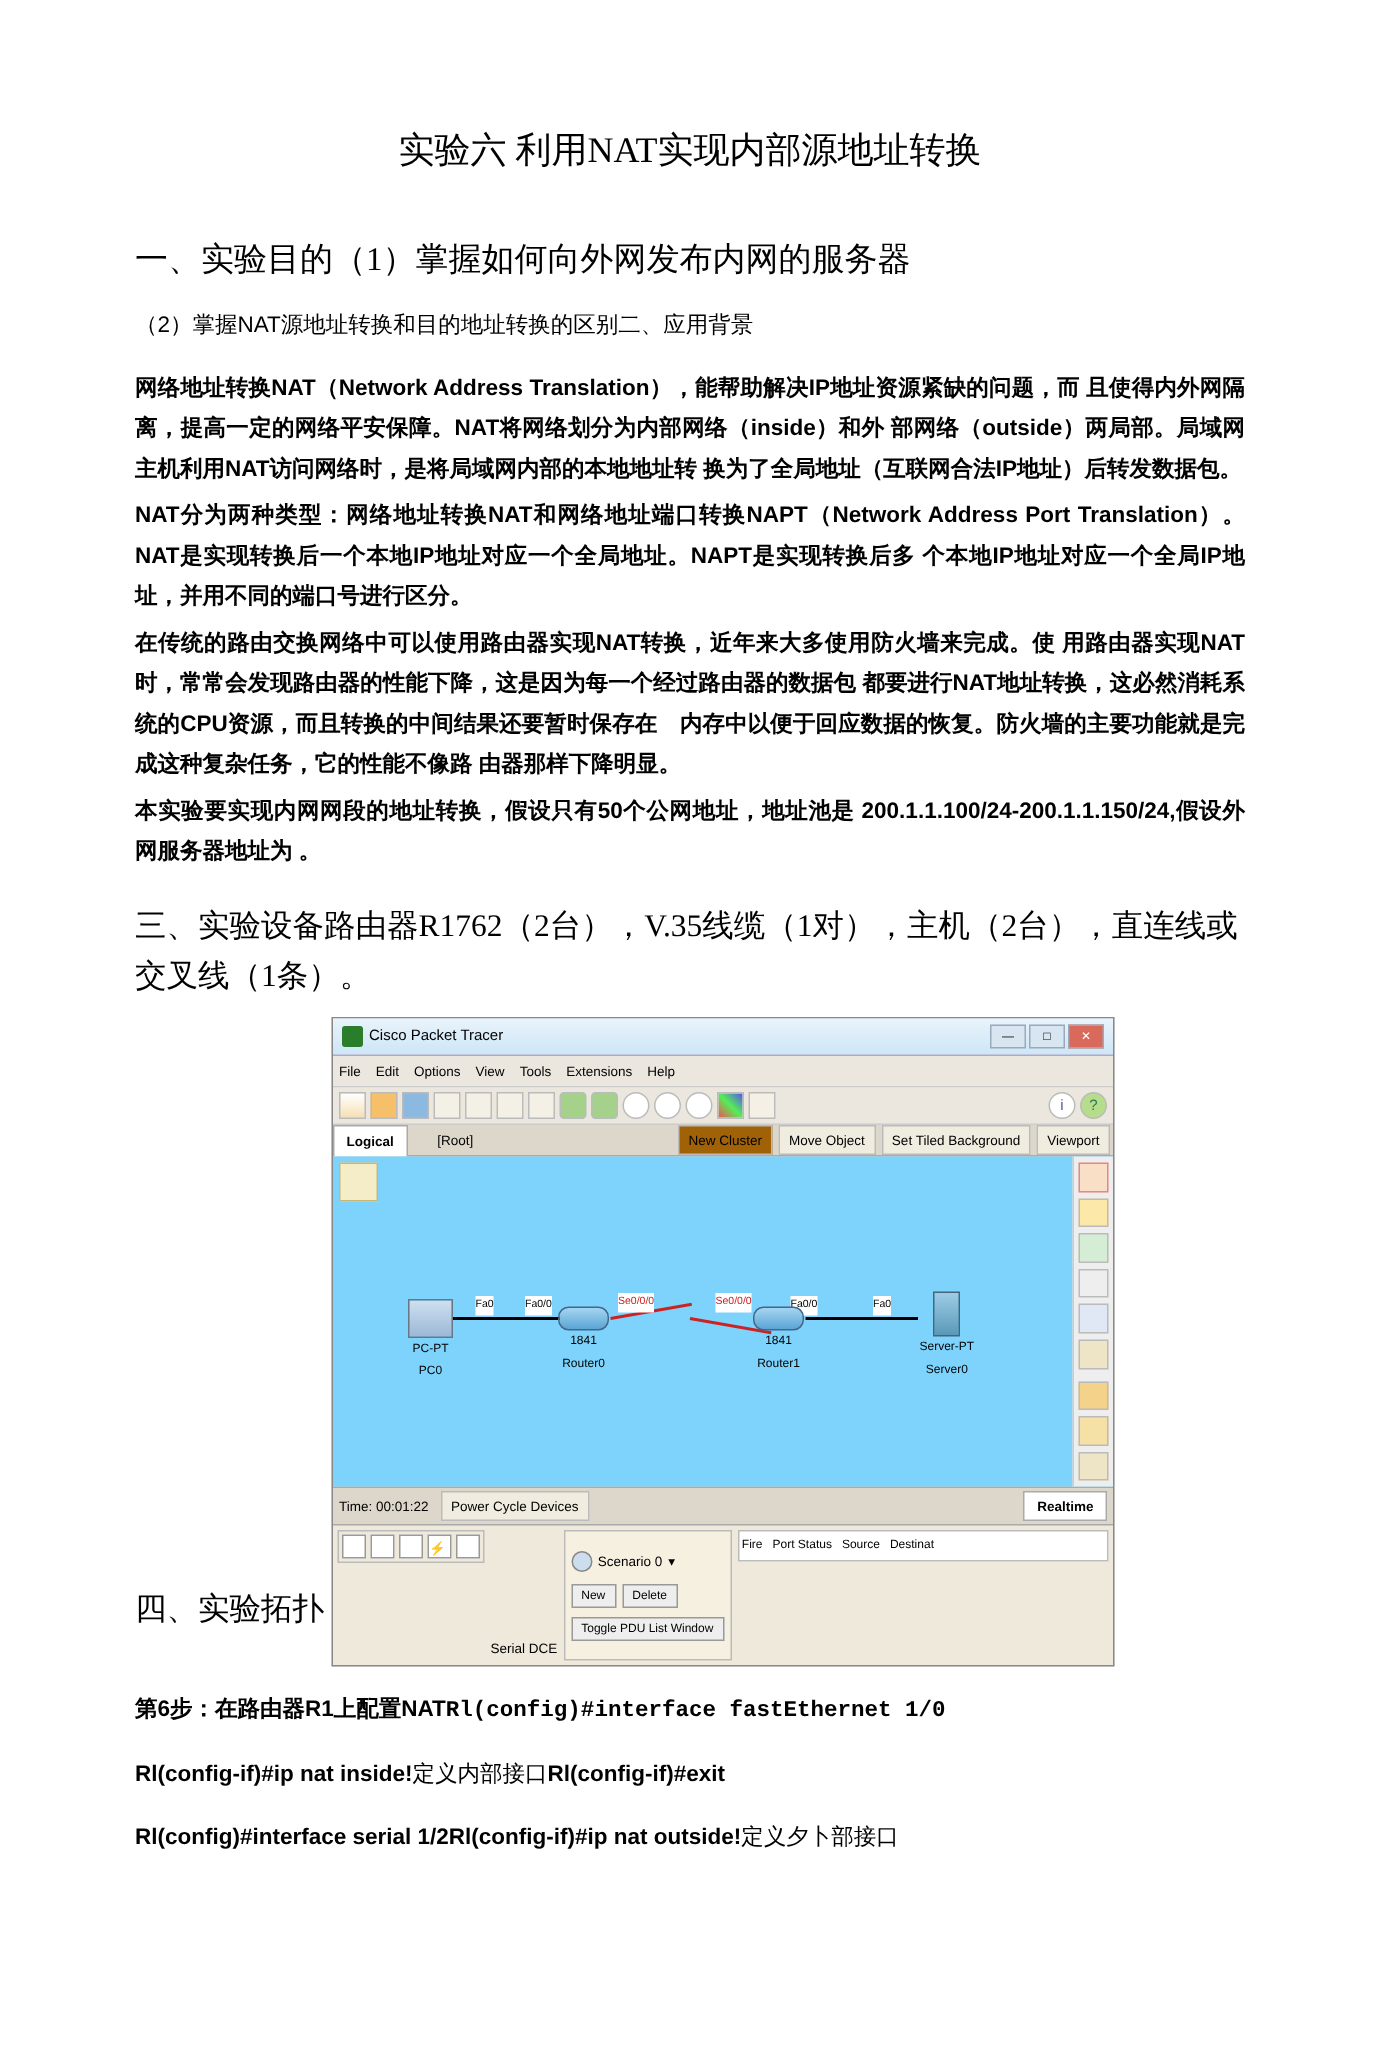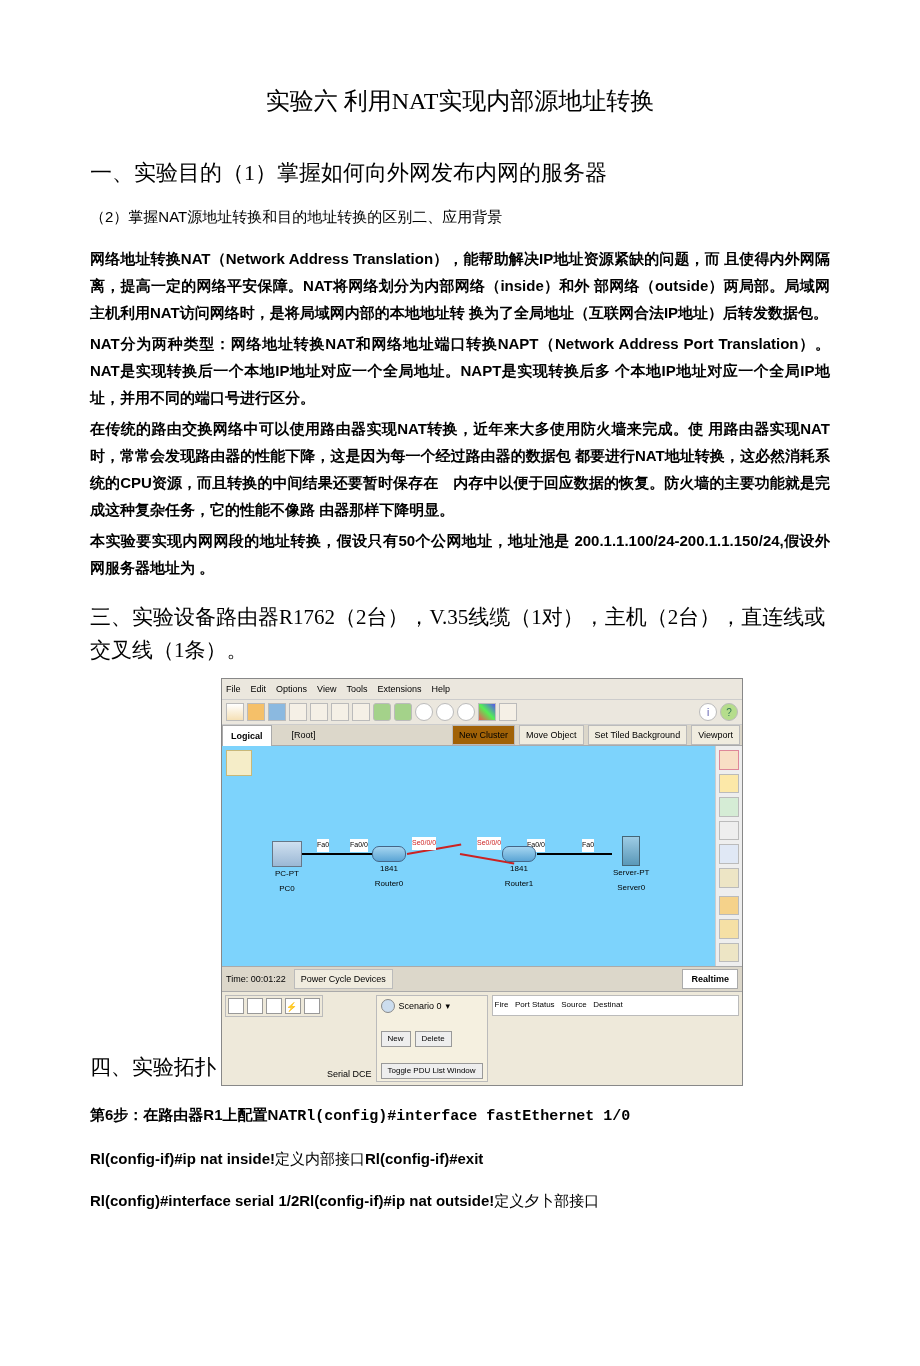--- a/index.html
+++ b/index.html
@@ -46,20 +46,21 @@
   .fig-row {
     display: flex;
     align-items: flex-end;
     margin: 10px 0;
   }
   .fig-label {
     font-size: 21px;
     font-family: "SimSun", serif;
     white-space: nowrap;
     margin-right: 5px;
+    margin-bottom: 20px;
   }
   .screenshot {
     width: 520px;
     border: 1px solid #888;
     font-size: 10px;
     font-family: Arial, sans-serif;
     background: #e8e8e8;
   }
   .ss-titlebar {
     background: linear-gradient(#e9f3fb, #cde6f7);
@@ -269,24 +270,24 @@
     padding: 2px;
     display: flex;
     gap: 3px;
     align-items: center;
   }
   .cp { width:14px;height:14px;border:1px solid #999;background:#fff; }
   .cp.l { color:#c22; }
   .scen-box {
     border: 1px solid #bbb;
     background: #f5f0e0;
-    padding: 2px 4px;
+    padding: 12px 4px;
     display: flex;
     flex-direction: column;
-    gap: 16px;
+    gap: 6px;
     justify-content: space-between;
   }
   .scen-row { display:flex; gap:4px; align-items:center; }
   .scen-btn { background:#eee;border:1px solid #999;padding:0 6px;font-size:8px; }
   .pdu-table {
     border: 1px solid #bbb;
     background: #fff;
     flex: 1;
     font-size: 8px;
     padding: 2px;
@@ -310,20 +311,31 @@
 <p>NAT分为两种类型：网络地址转换NAT和网络地址端口转换NAPT（Network Address Port Translation）。NAT是实现转换后一个本地IP地址对应一个全局地址。NAPT是实现转换后多 个本地IP地址对应一个全局IP地址，并用不同的端口号进行区分。</p>
 <p>在传统的路由交换网络中可以使用路由器实现NAT转换，近年来大多使用防火墙来完成。使 用路由器实现NAT时，常常会发现路由器的性能下降，这是因为每一个经过路由器的数据包 都要进行NAT地址转换，这必然消耗系统的CPU资源，而且转换的中间结果还要暂时保存在　内存中以便于回应数据的恢复。防火墙的主要功能就是完成这种复杂任务，它的性能不像路 由器那样下降明显。</p>
 <p>本实验要实现内网网段的地址转换，假设只有50个公网地址，地址池是 200.1.1.100/24-200.1.1.150/24,假设外网服务器地址为 。</p>
 
 <div class="section3">三、实验设备路由器R1762（2台），V.35线缆（1对），主机（2台），直连线或交叉线（1条）。</div>
 
 <div class="fig-row">
   <div class="fig-label">四、实验拓扑</div>
 
   <div class="screenshot">
+    <div class="ss-titlebar">
+      <div class="ss-title-left">
+        <span class="ss-title-icon"></span>
+        <span>Cisco Packet Tracer</span>
+      </div>
+      <div class="ss-winbtns">
+        <span class="ss-winbtn">—</span>
+        <span class="ss-winbtn">□</span>
+        <span class="ss-winbtn close">✕</span>
+      </div>
+    </div>
 
     <div class="ss-menubar">
       <span>File</span>
       <span>Edit</span>
       <span>Options</span>
       <span>View</span>
       <span>Tools</span>
       <span>Extensions</span>
       <span>Help</span>
     </div>

